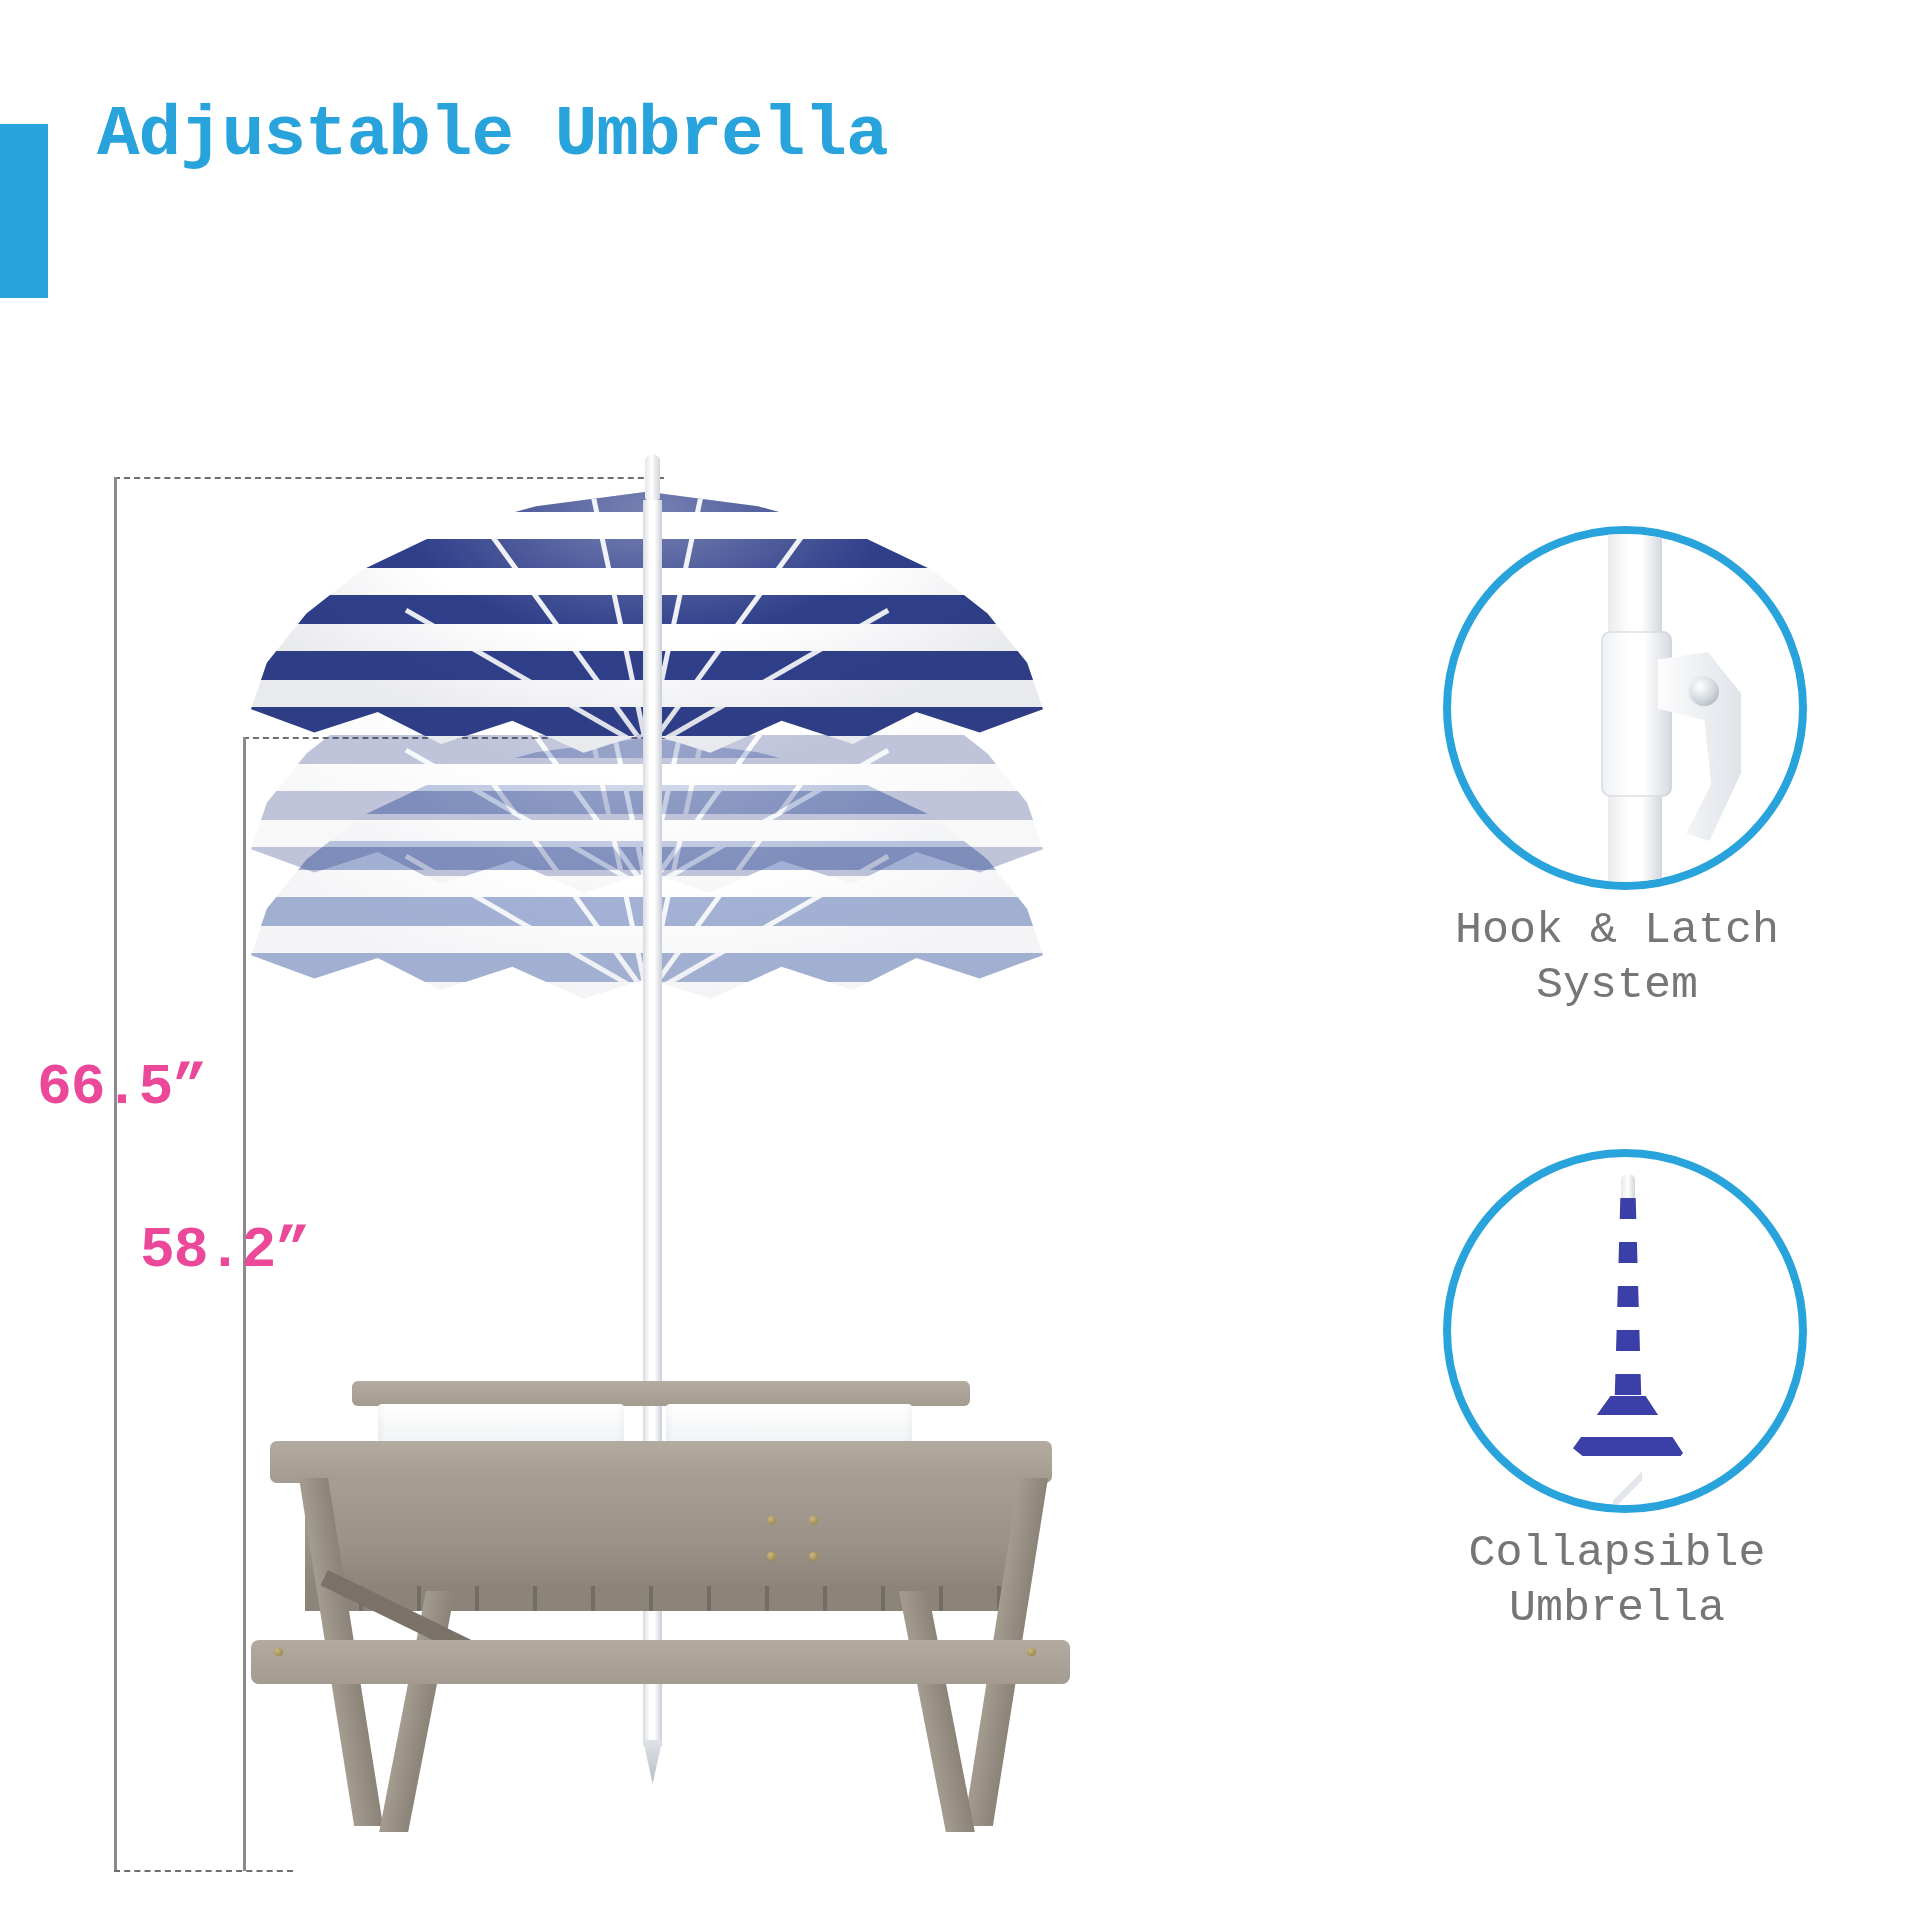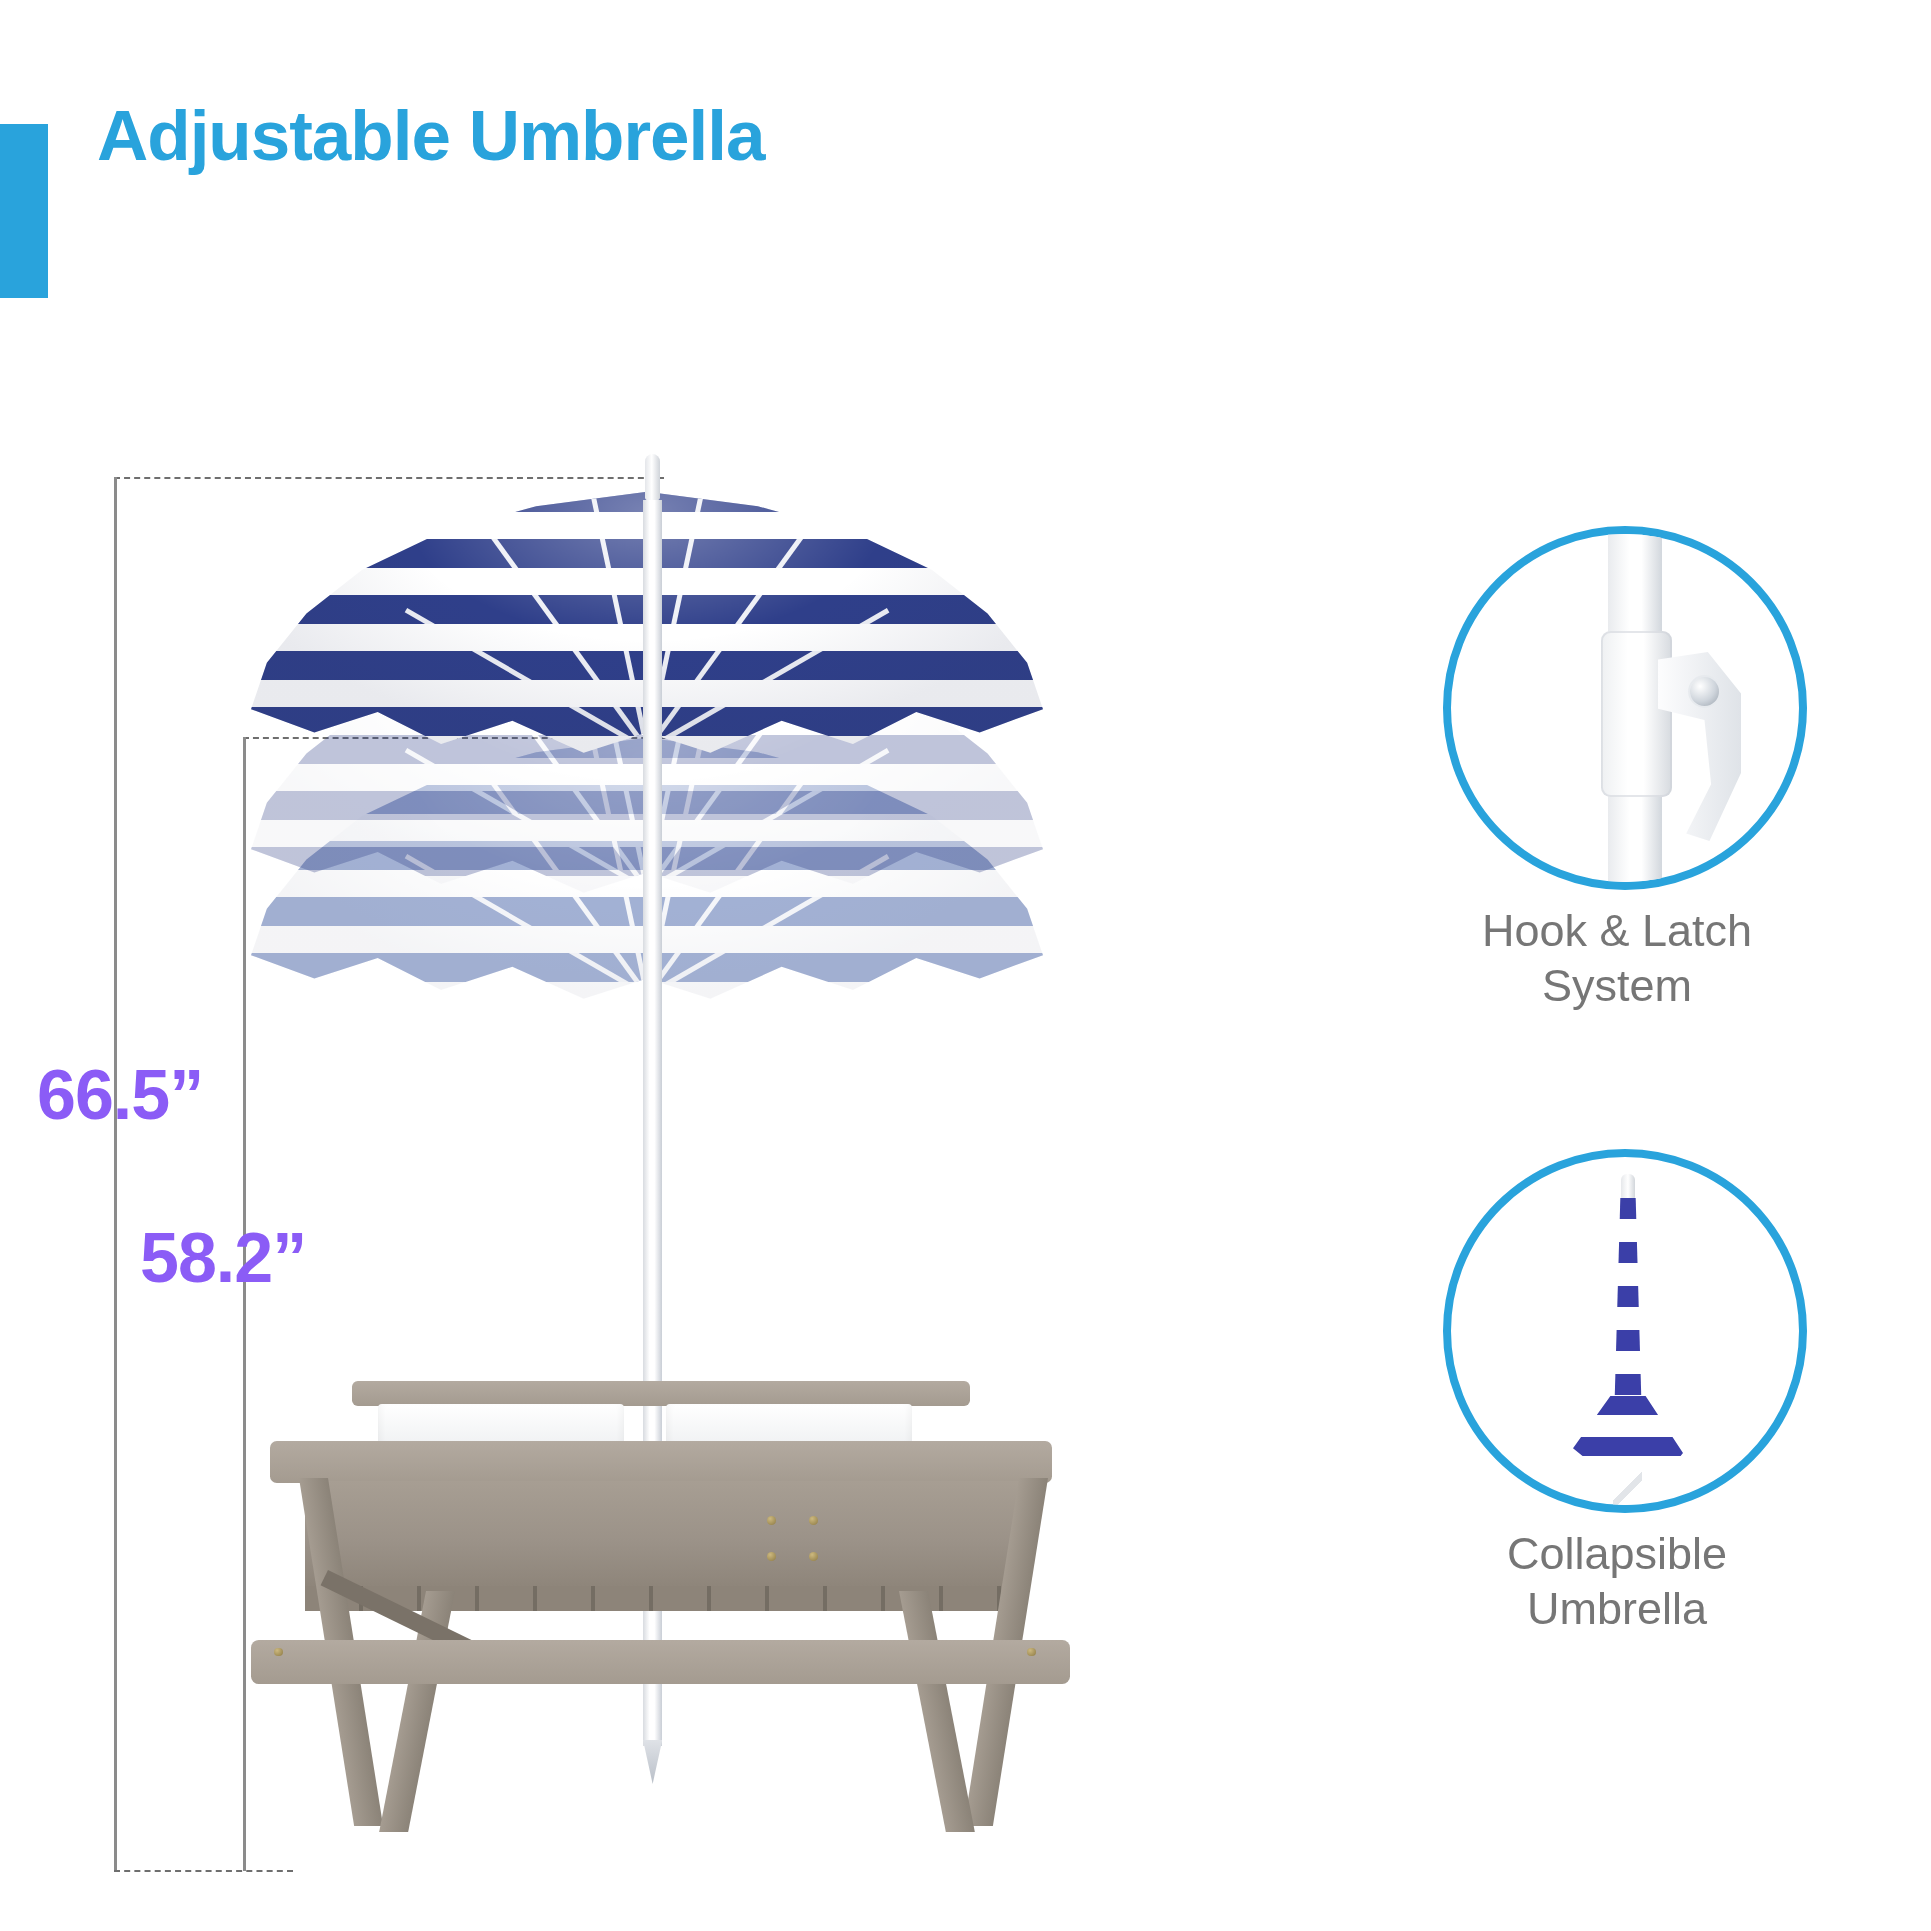--- a/index.html
+++ b/index.html
@@ -3,21 +3,21 @@
 <meta charset="utf-8">
 <style>
   html,body{margin:0;padding:0;}
   body{
     width:1931px;height:1931px;
     background:#ffffff;
     font-family:"Liberation Sans","DejaVu Sans",sans-serif;
     overflow:hidden;
     position:relative;
   }
-  .stage{position:absolute;left:0;top:0;width:1556px;height:1931px;}
+  .stage{position:absolute;left:0;top:0;width:1556px;height:1931px;font-family:Liberation Mono, monospace;}
 
   
   .accent-bar{
     position:absolute;left:0;top:124px;width:48px;height:174px;
     background:#29a3dc;
   }
   .page-title{
     position:absolute;left:97px;top:100px;
     font-size:71px;font-weight:bold;color:#29a3dc;
     letter-spacing:-1px;line-height:1.0;white-space:nowrap;
@@ -35,21 +35,21 @@
 
   .dim-dash{
     position:absolute;height:0;border-top:2.9px dashed #6e6e6e;
   }
   .dim-dash.top-outer{left:114px;top:477px;width:550px;}
   .dim-dash.top-inner{left:243px;top:737px;width:454px;}
   .dim-dash.bottom{left:114px;top:1870px;width:179px;}
 
   .dim-label{
     position:absolute;
-    font-size:70px;font-weight:bold;color:#8b5cf6;
+    font-size:58px;font-weight:bold;color:#ec4899;
     letter-spacing:-1px;white-space:nowrap;
   }
   .dim-label.outer{left:37px;top:1055px;}
   .dim-label.inner{left:140px;top:1218px;}
 
   
   .product{position:absolute;left:193px;top:454px;width:927px;height:1429px;}
 
   
   .canopy{

